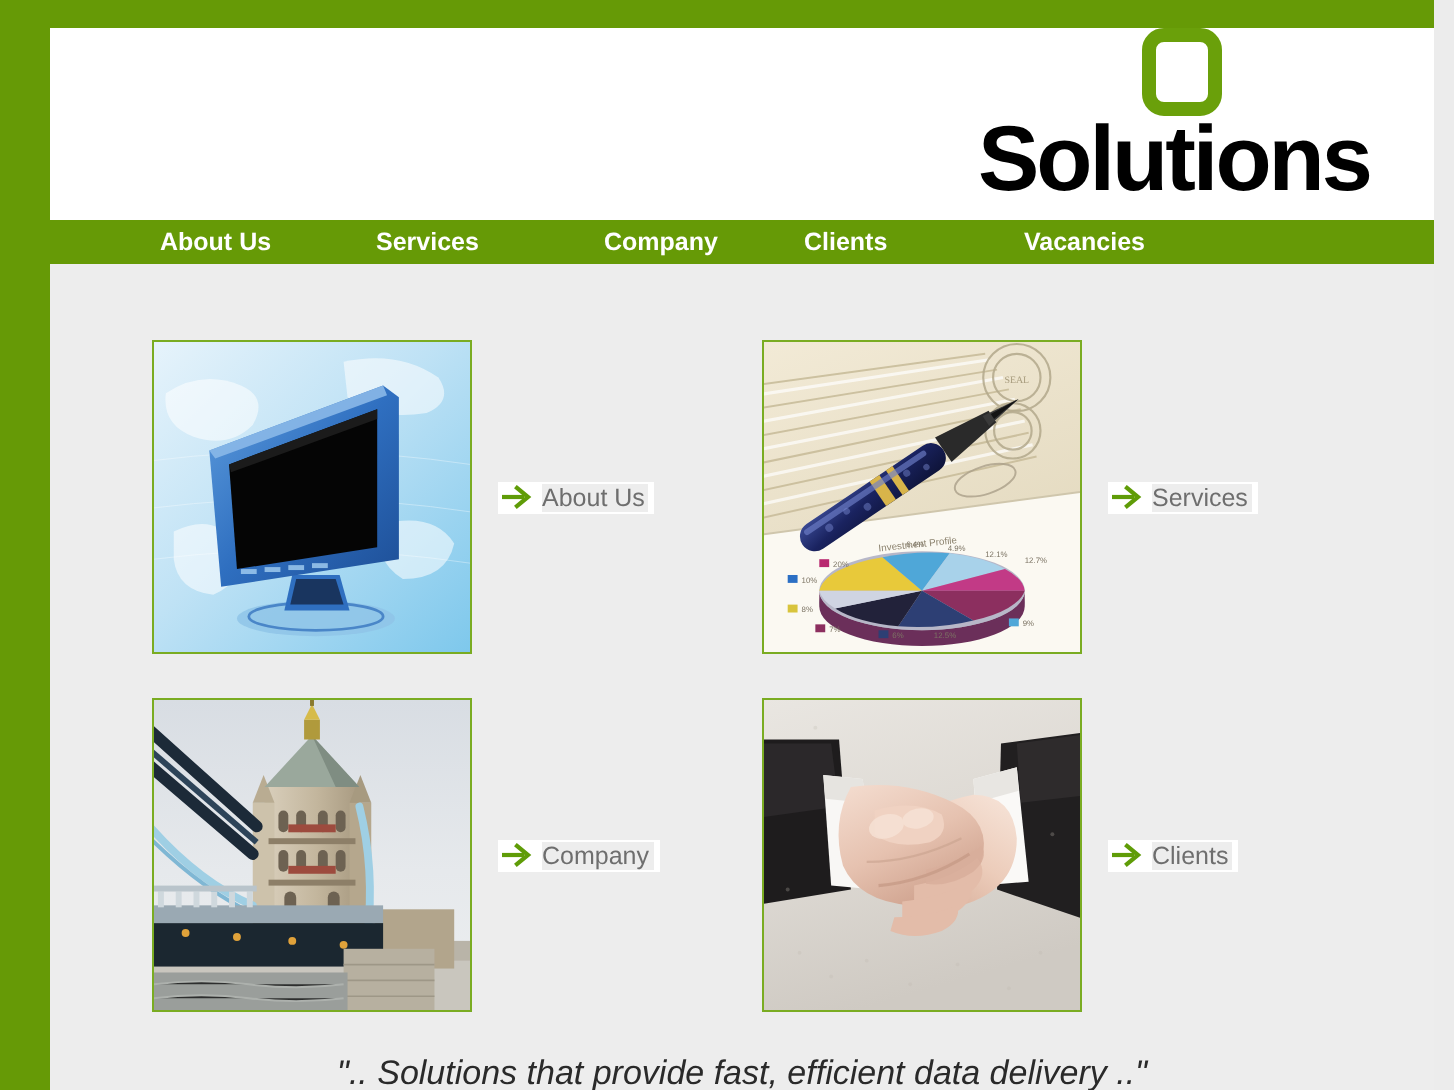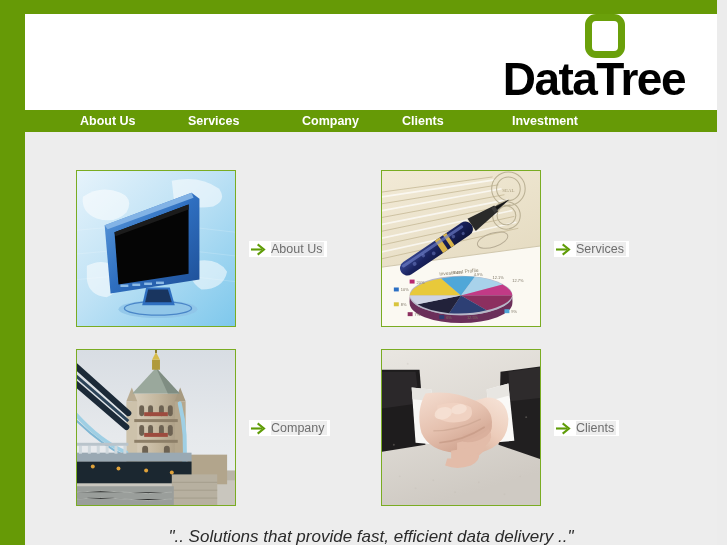--- a/index.html
+++ b/index.html
@@ -189,31 +189,31 @@
 <div id="page">
 
   <div class="right-gutter"></div>
   <div class="green-top"></div>
   <div class="green-left"></div>
 
   <div class="header-band">
     <div class="logo">
       <div class="logo-wrap">
         <div class="logo-mark"></div>
-        <div class="logo-text">DataTree</div>
+        <div class="logo-text">Solutions</div>
       </div>
     </div>
   </div>
 
   <nav class="navbar">
     <a class="nav-item i0" href="#">About Us</a>
     <a class="nav-item i1" href="#">Services</a>
     <a class="nav-item i2" href="#">Company</a>
     <a class="nav-item i3" href="#">Clients</a>
-    <a class="nav-item i4" href="#">Investment</a>
+    <a class="nav-item i4" href="#">Vacancies</a>
   </nav>
 
   <div class="content">
     <div class="tile-grid">
 
       <div class="tile-row r1">
 
         <div class="tile">
           <div class="thumb">
             <svg viewBox="0 0 160 157" preserveAspectRatio="none">

